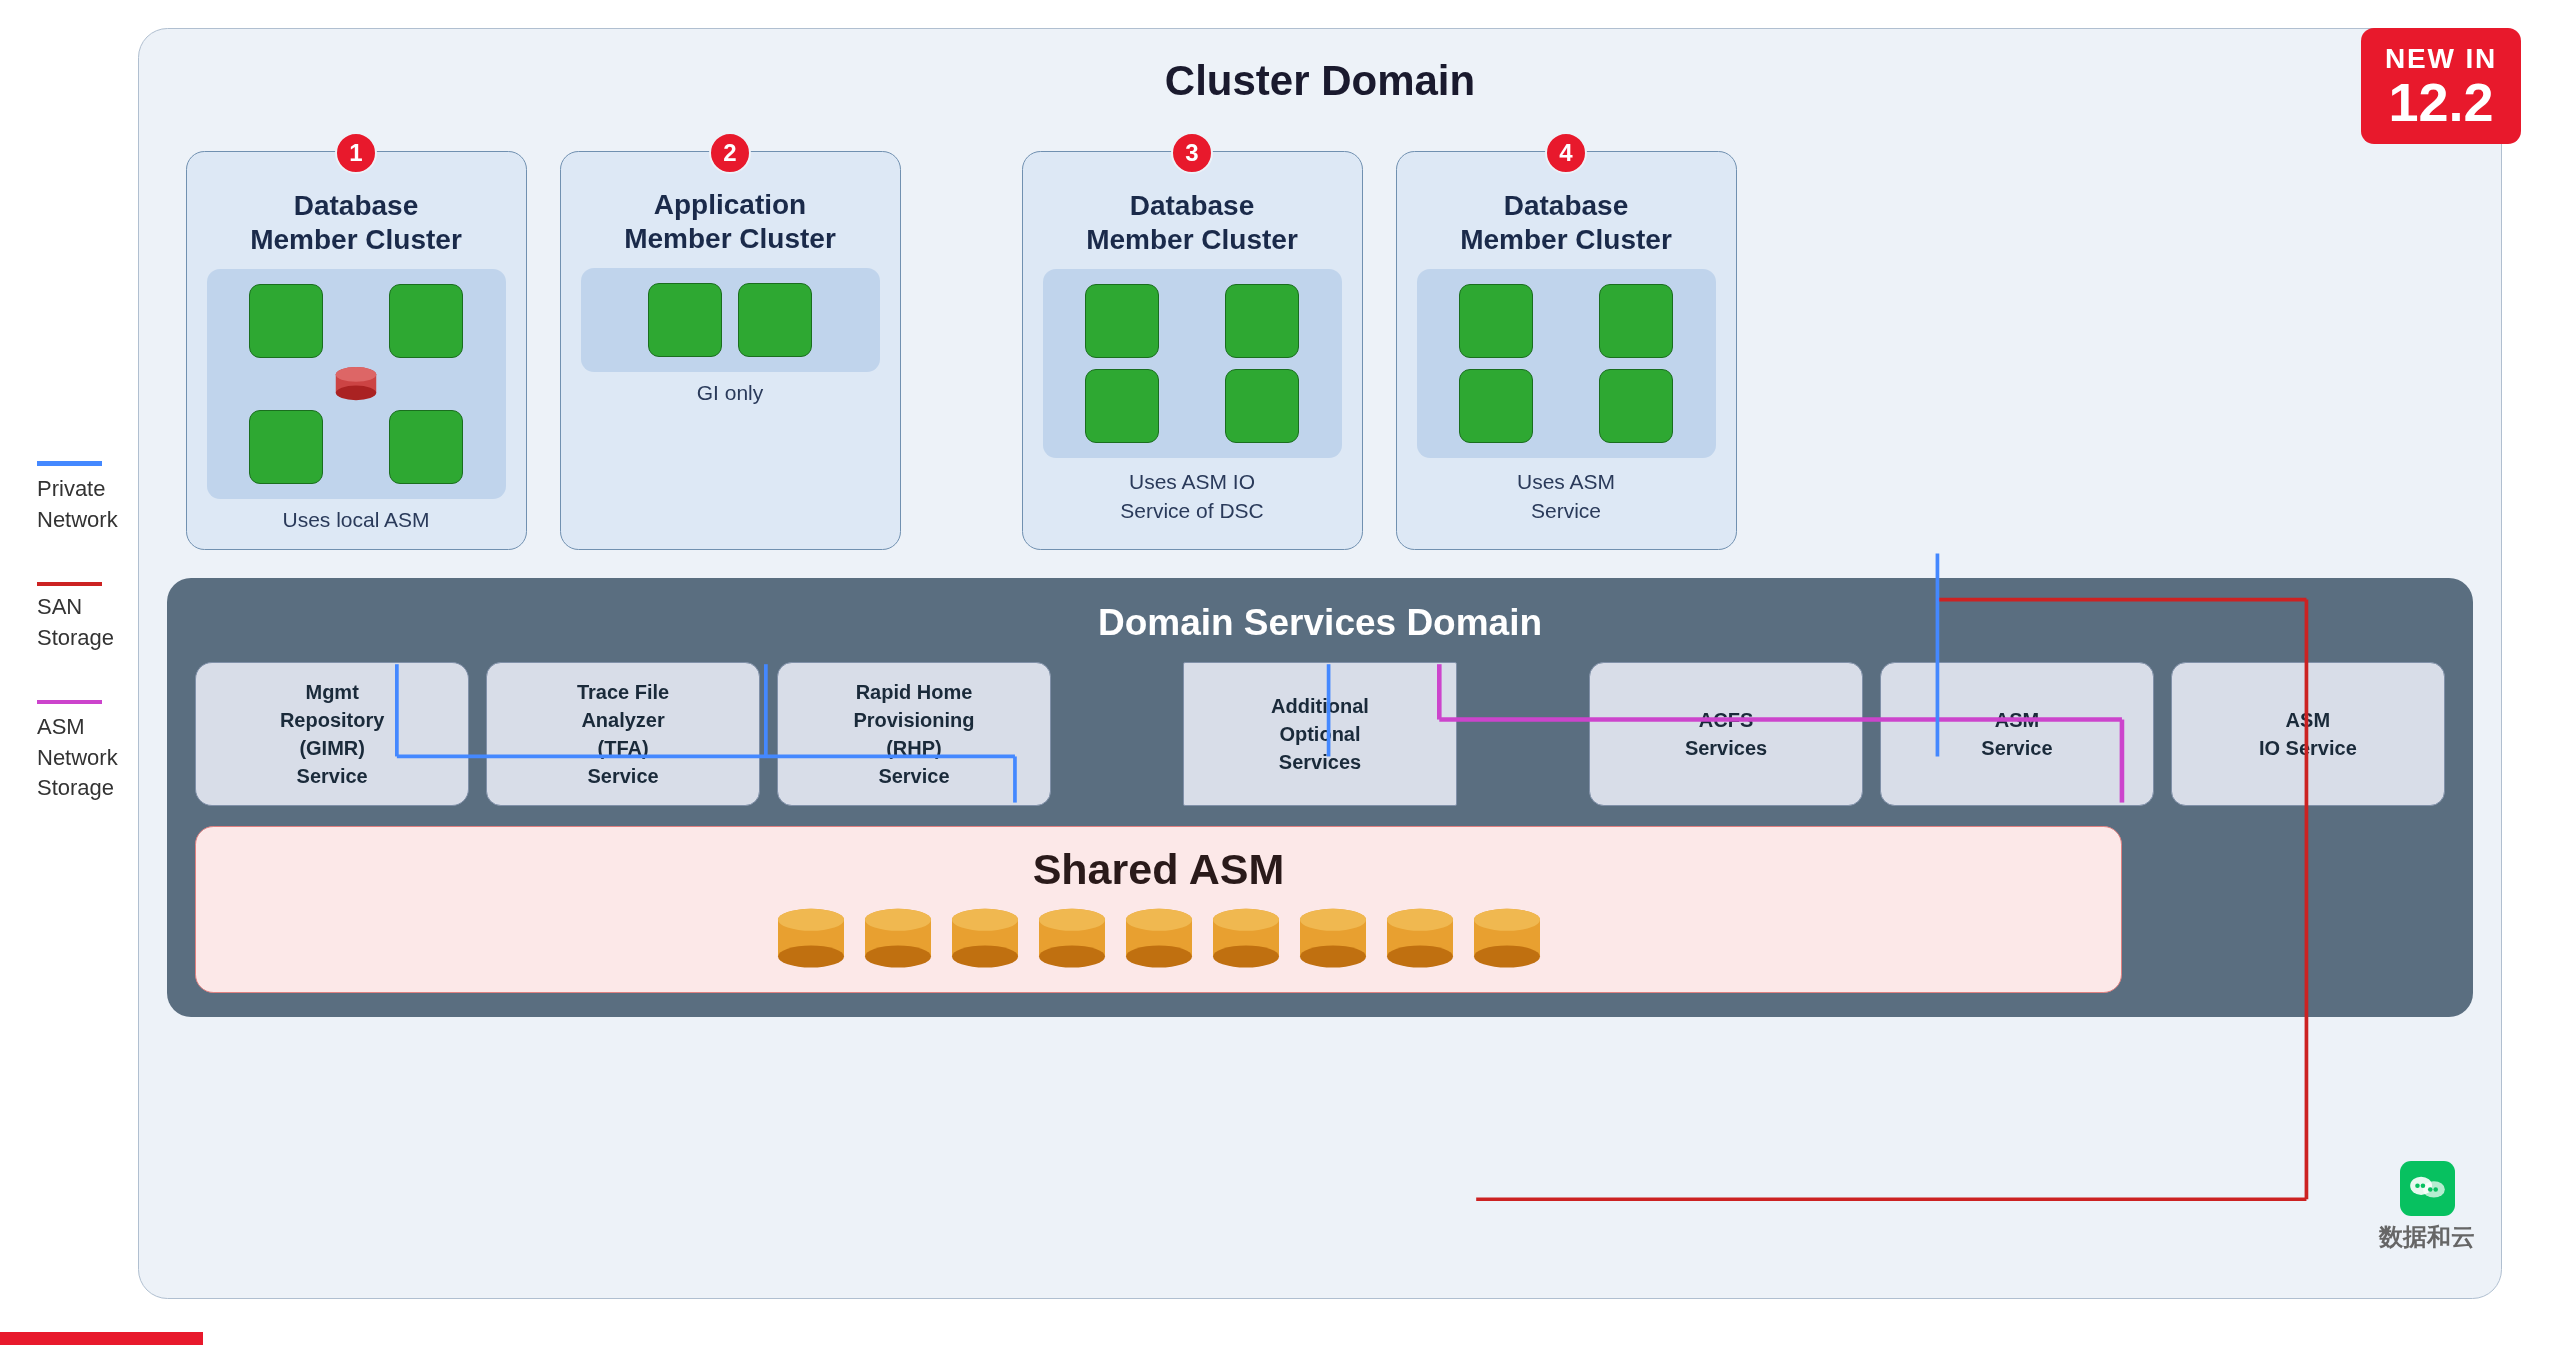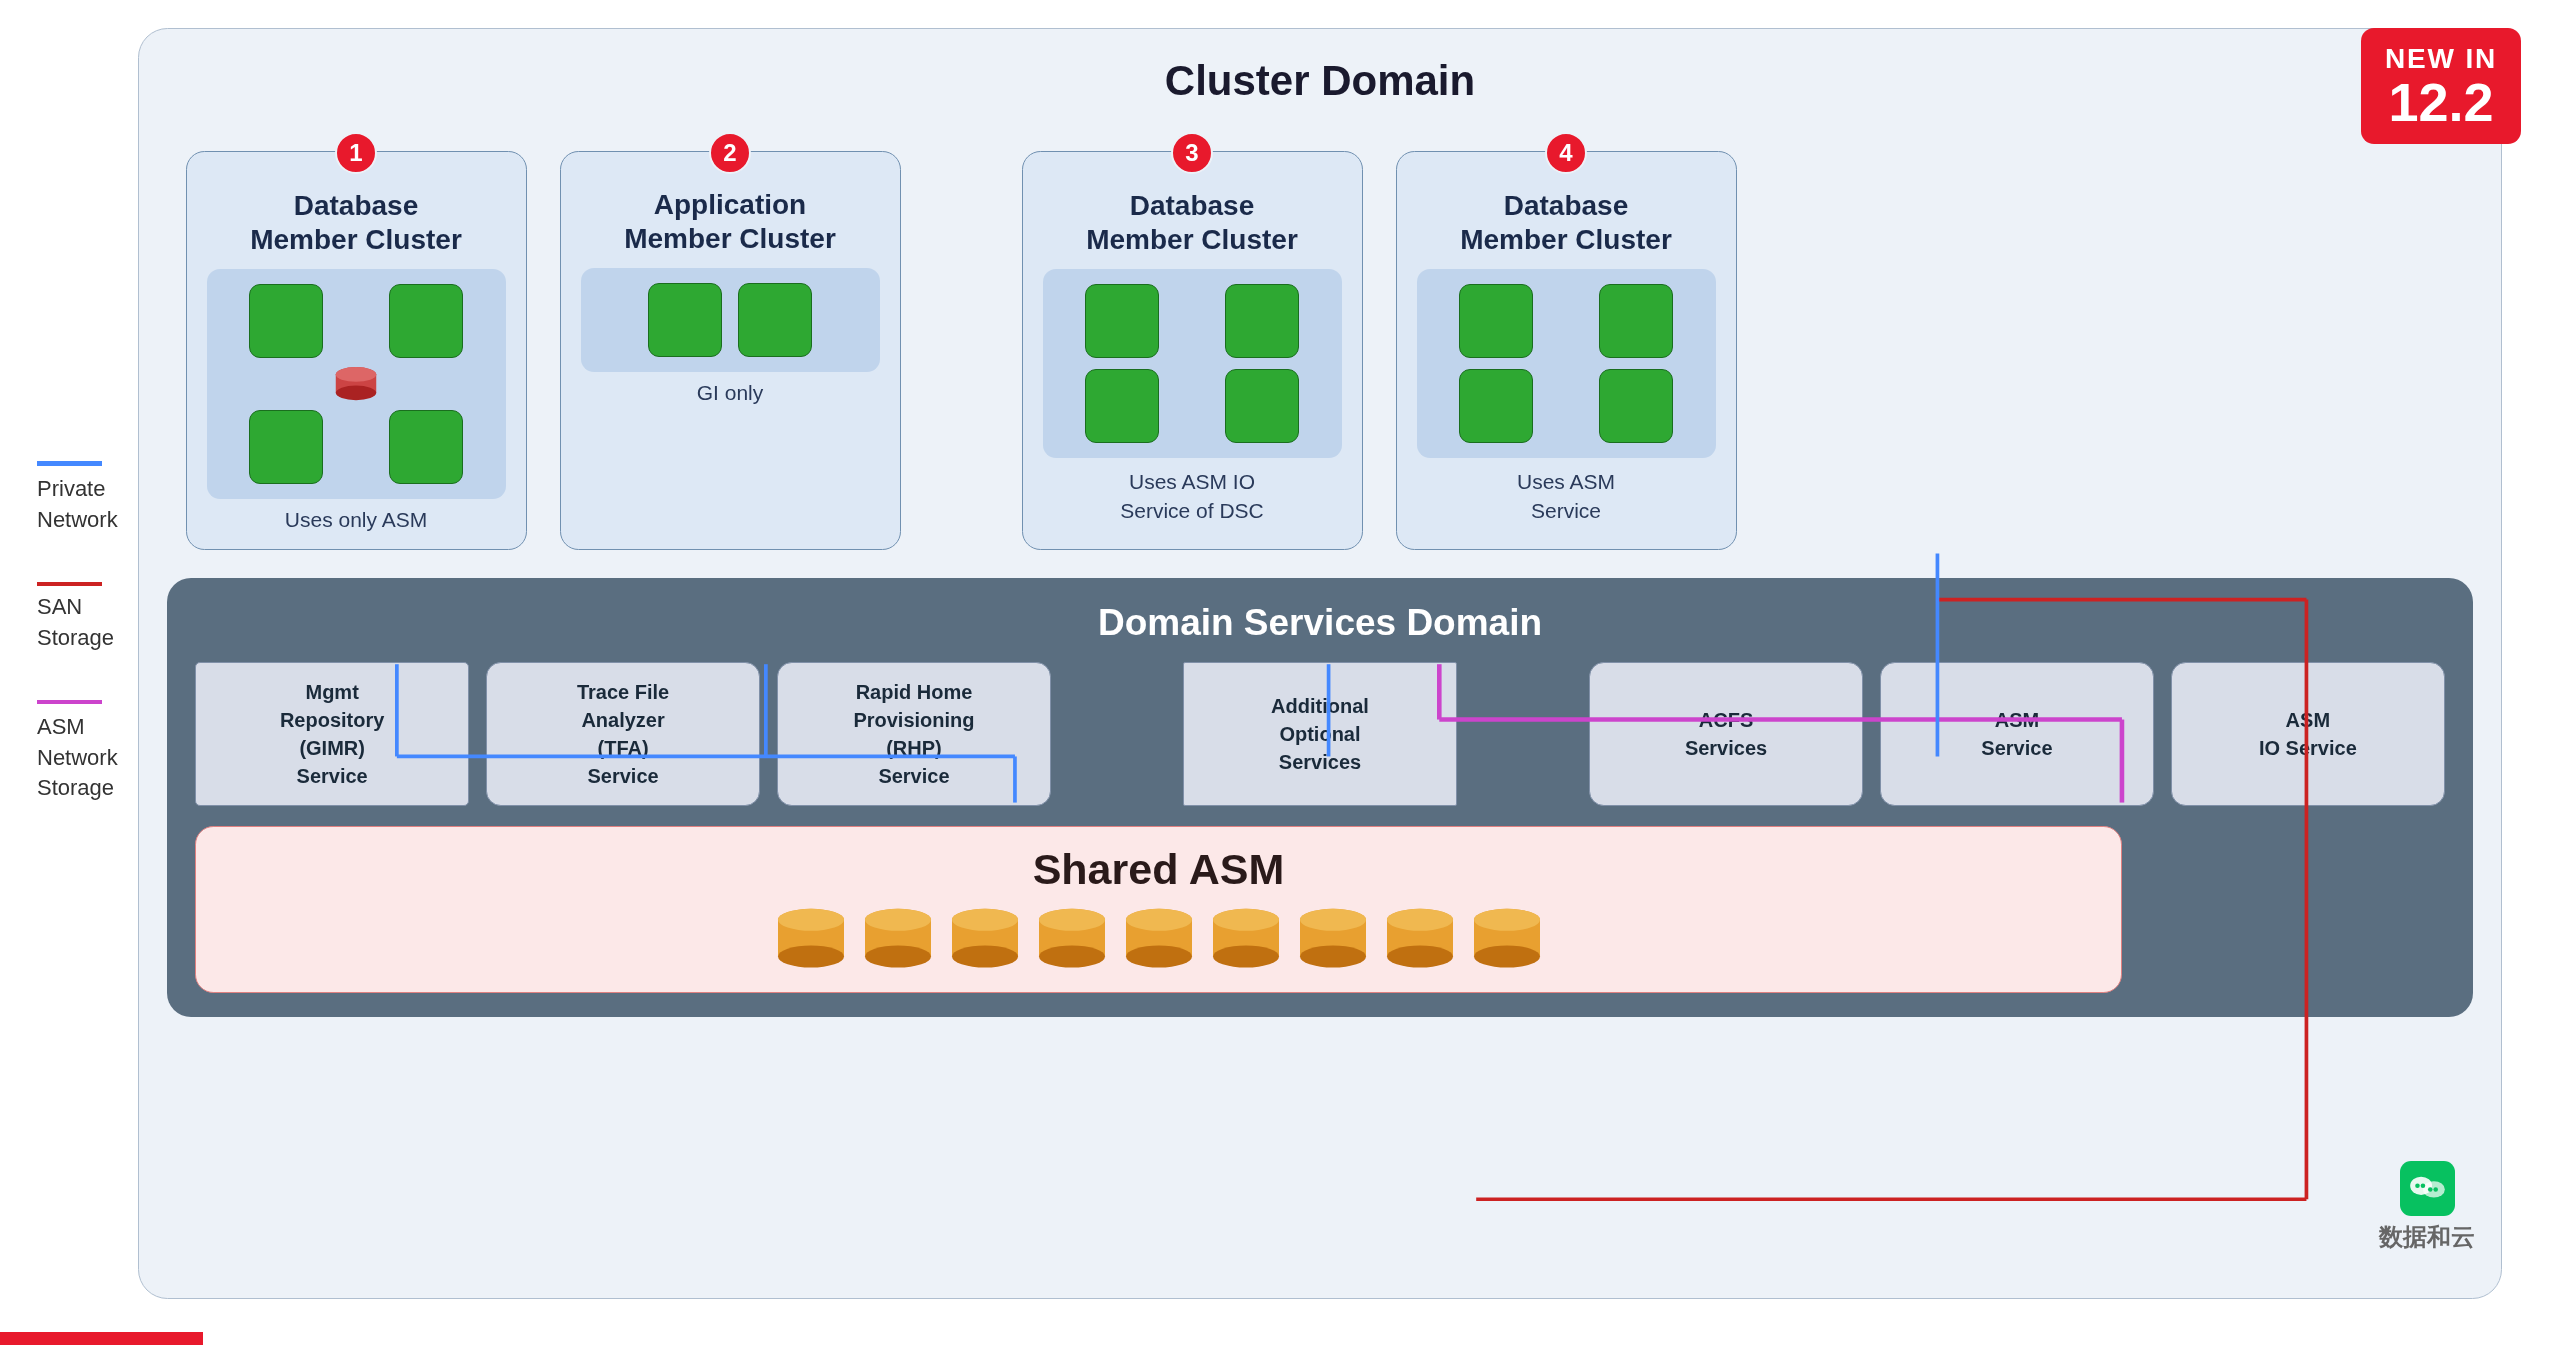--- a/index.html
+++ b/index.html
@@ -61,21 +61,21 @@
               <rect x="3" y="10" width="44" height="20" fill="#cc4444"></rect>
               <ellipse cx="25" cy="30" rx="22" ry="8" fill="#aa2222"></ellipse>
               <ellipse cx="25" cy="10" rx="22" ry="8" fill="#dd6666"></ellipse>
             </svg>
           </div>
           <div style="display:grid; grid-template-columns:1fr 1fr; gap:11px;">
             <div style="width:74px; height:74px; background:#2ea832; border-radius:11px; border:1.8px solid #1a6e1e; justify-self:center;"></div>
             <div style="width:74px; height:74px; background:#2ea832; border-radius:11px; border:1.8px solid #1a6e1e; justify-self:center;"></div>
           </div>
         </div>
-        <div style="font-size:21px; color:#2a3a5a; text-align:center;">Uses only ASM</div>
+        <div style="font-size:21px; color:#2a3a5a; text-align:center;">Uses local ASM</div>
       </div>
 
       <div style="background:#dde8f5; border:1.8px solid #7090b0; border-radius:18.5px; padding:24px 20px 16.6px 20px; width:341px; position:relative; display:flex; flex-direction:column; align-items:center; margin-top:24px;">
         <div style="position:absolute; top:-20px; left:50%; transform:translateX(-50%); width:42px; height:42px; background:#e8192c; border-radius:50%; display:flex; align-items:center; justify-content:center; color:white; font-size:24px; font-weight:bold; border:2.8px solid #edf2f8;">2</div>
         <div style="font-size:28px; font-weight:bold; color:#1a2a4a; text-align:center; margin-top:12px; margin-bottom:13px; line-height:1.2;">Application<br>Member Cluster</div>
         <div style="background:#c0d4ec; border-radius:13px; padding:14.8px 28px; width:100%; margin-bottom:9.2px; display:flex; flex-direction:column; gap:11px; align-items:center;">
           <div style="display:flex; gap:16.6px;">
             <div style="width:74px; height:74px; background:#2ea832; border-radius:11px; border:1.8px solid #1a6e1e;"></div>
             <div style="width:74px; height:74px; background:#2ea832; border-radius:11px; border:1.8px solid #1a6e1e;"></div>
           </div>
@@ -118,21 +118,21 @@
       </div>
 
     </div>
 
     <div style="background:#5a6e80; border-radius:24px; padding:24px 28px; position:relative;">
 
       <div style="text-align:center; font-size:37px; font-weight:bold; color:#fff; margin-bottom:18.5px;">Domain Services Domain</div>
 
       <div style="display:flex; gap:16.6px; align-items:stretch; margin-bottom:20px;">
 
-        <div style="background:#d8dde8; border:1.8px solid #8090a8; border-radius:5px; padding:14.8px 13px; text-align:center; font-size:20px; font-weight:bold; color:#1a2a3a; line-height:1.4; flex:1; min-height:111px; display:flex; align-items:center; justify-content:center;">Mgmt<br>Repository<br>(GIMR)<br>Service</div>
+        <div style="background:#d8dde8; border:1.8px solid #8090a8; border-radius:17px; padding:14.8px 13px; text-align:center; font-size:20px; font-weight:bold; color:#1a2a3a; line-height:1.4; flex:1; min-height:111px; display:flex; align-items:center; justify-content:center;">Mgmt<br>Repository<br>(GIMR)<br>Service</div>
 
         <div style="background:#d8dde8; border:1.8px solid #8090a8; border-radius:14.8px; padding:14.8px 13px; text-align:center; font-size:20px; font-weight:bold; color:#1a2a3a; line-height:1.4; flex:1; min-height:111px; display:flex; align-items:center; justify-content:center;">Trace File<br>Analyzer<br>(TFA)<br>Service</div>
 
         <div style="background:#d8dde8; border:1.8px solid #8090a8; border-radius:14.8px; padding:14.8px 13px; text-align:center; font-size:20px; font-weight:bold; color:#1a2a3a; line-height:1.4; flex:1; min-height:111px; display:flex; align-items:center; justify-content:center;">Rapid Home<br>Provisioning<br>(RHP)<br>Service</div>
 
         <div style="flex:0.4;"></div>
 
         <div style="background:#d8dde8; border:1.8px solid #8090a8; border-radius:2px; padding:14.8px 13px; text-align:center; font-size:20px; font-weight:bold; color:#1a2a3a; line-height:1.4; flex:1; min-height:111px; display:flex; align-items:center; justify-content:center;">Additional<br>Optional<br>Services</div>
 
         <div style="flex:0.4;"></div>

